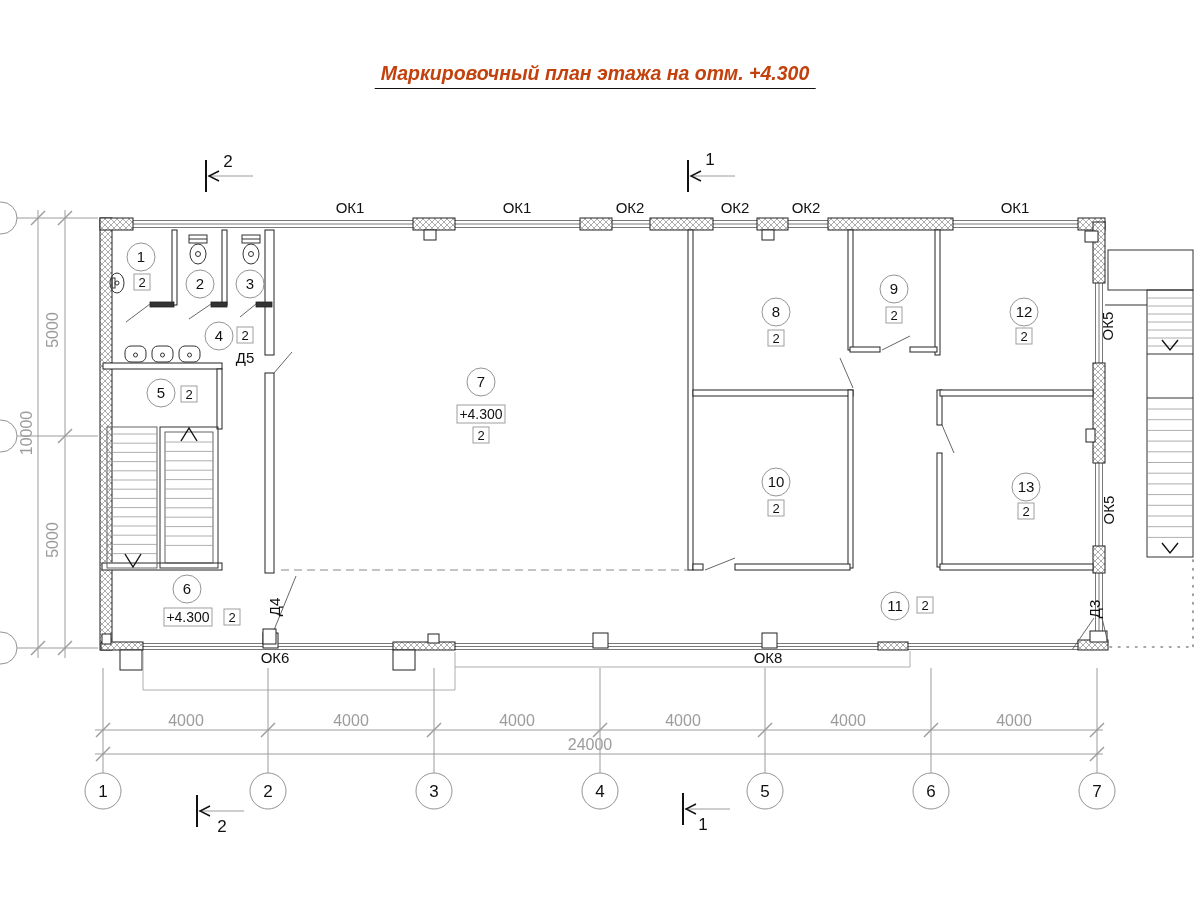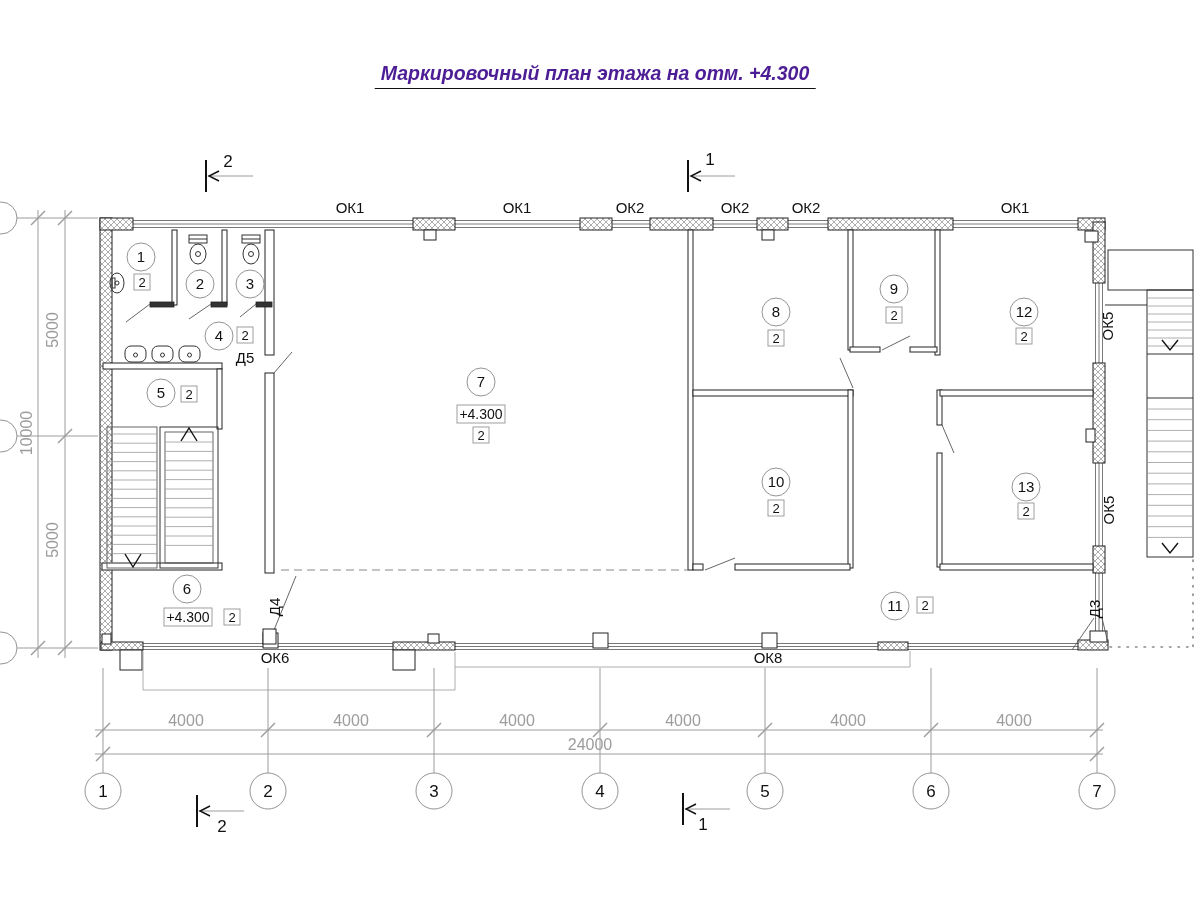--- a/index.html
+++ b/index.html
@@ -1,19 +1,19 @@
 <!DOCTYPE html>
 <html><head>
 <meta charset="utf-8">
 <style>
   html,body{margin:0;padding:0;background:#fff;}
   #stage{position:relative;width:1200px;height:900px;background:#ffffff;overflow:hidden;
          font-family:"Liberation Sans",sans-serif;}
   #title{position:absolute;top:62px;left:595px;transform:translateX(-50%);
-         font-size:19.5px;font-style:italic;font-weight:bold;color:#4c1d95;
+         font-size:19.5px;font-style:italic;font-weight:bold;color:#c2410c;
          border-bottom:1.6px solid #111;padding:0 6px 3px 6px;white-space:nowrap;}
   svg{position:absolute;top:0;left:0;}
   .hw{fill:url(#xh);stroke:#222;stroke-width:1;}
   .iw{fill:#fff;stroke:#222;stroke-width:1;}
   .dk{fill:#333;stroke:#222;stroke-width:0.8;}
   .gl{stroke:#555;stroke-width:0.8;fill:none;}
   .tn{stroke:#333;stroke-width:1;fill:none;}
   .tr{stroke:#999;stroke-width:0.8;fill:none;}
   .sw{stroke:#555;stroke-width:0.9;fill:none;}
   .dash{stroke:#888;stroke-width:1;stroke-dasharray:8 5;fill:none;}

